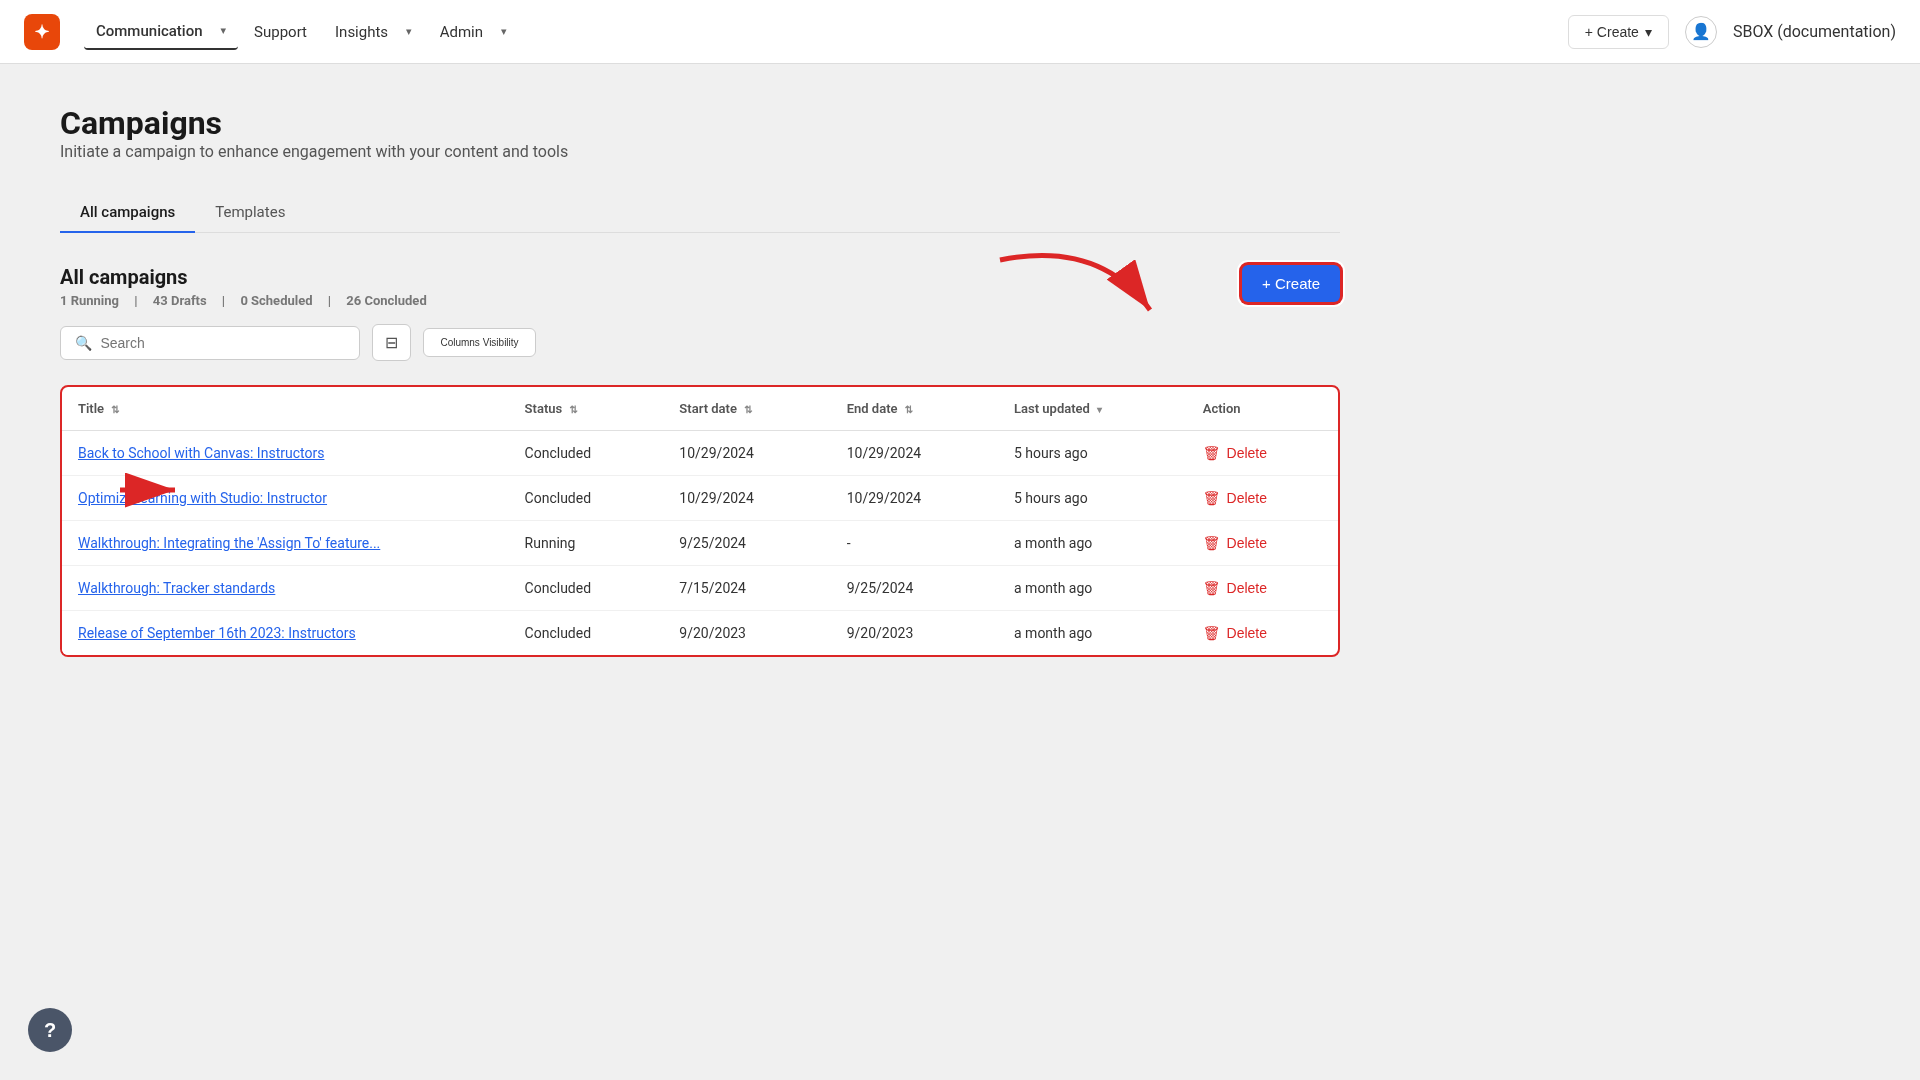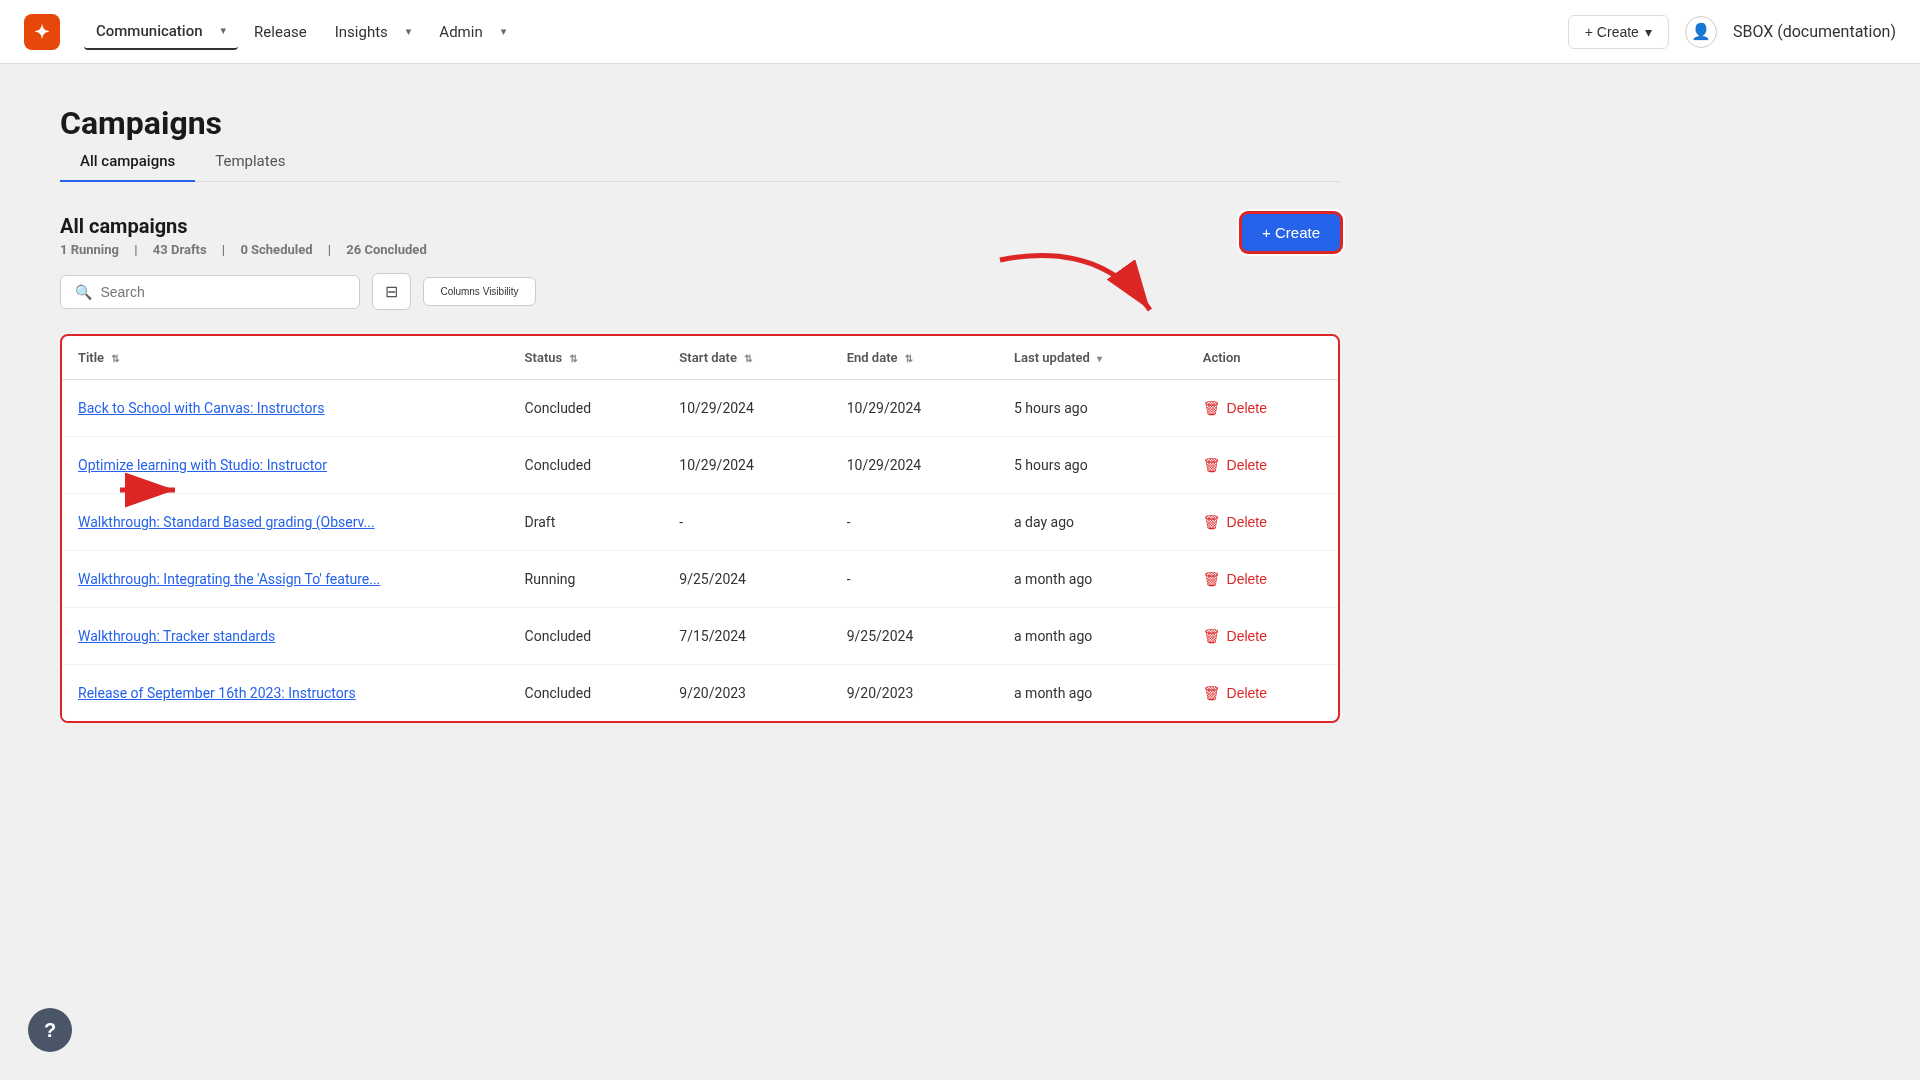--- a/index.html
+++ b/index.html
@@ -96,21 +96,21 @@
       background: #fff; border-radius: 8px;
       border: 1px solid #ddd; overflow: hidden;
     }
     table { width: 100%; border-collapse: collapse; }
     thead tr { border-bottom: 1px solid #e0e0e0; }
     th {
       padding: 14px 16px; text-align: left; font-size: 13px; font-weight: 600;
       color: #555; white-space: nowrap; margin-top: 25px;
     }
     th .sort-icon { font-size: 10px; margin-left: 4px; color: #888; }
-    td { padding: 20px 16px; font-size: 14px; color: #333; border-bottom: 1px solid #f0f0f0; }
+    td { padding: 14px 16px; font-size: 14px; color: #333; border-bottom: 1px solid #f0f0f0; }
     tr:last-child td { border-bottom: none; }
 
     .title-link { color: #2563eb; text-decoration: underline; cursor: pointer; font-size: 14px; }
 
     .status-badge { font-size: 14px; }
 
     .delete-btn {
       display: flex; align-items: center; gap: 6px;
       color: #dc2626; background: none; border: none; cursor: pointer; font-size: 14px;
     }
@@ -143,21 +143,21 @@
 <nav class="navbar">
   <div class="nav-logo">
     <span class="nav-logo-icon">✦</span>
   </div>
   <div class="nav-links">
     <div class="nav-item active">
       <span>Communication</span>
       <span class="chevron">▾</span>
     </div>
     <div class="nav-item">
-      <span>Release</span>
+      <span>Support</span>
     </div>
     <div class="nav-item">
       <span>Insights</span>
       <span class="chevron">▾</span>
     </div>
     <div class="nav-item">
       <span>Admin</span>
       <span class="chevron">▾</span>
     </div>
   </div>
@@ -168,20 +168,21 @@
     </button>
     <div class="nav-user-icon">
       <span>👤</span>
     </div>
     <span class="nav-org">SBOX (documentation)</span>
   </div>
 </nav>
 
 <div class="main">
   <h1 class="page-title">Campaigns</h1>
+  <p class="page-subtitle">Initiate a campaign to enhance engagement with your content and tools</p>
 
   <div class="tabs">
     <div class="tab active">
       <span>All campaigns</span>
     </div>
     <div class="tab">
       <span>Templates</span>
     </div>
   </div>
 
@@ -271,35 +272,20 @@
       <td>5 hours ago</td>
       <td>
         <button class="delete-btn">
           <span>🗑</span>
           <span>Delete</span>
         </button>
       </td>
     </tr>
           <tr>
       <td class="title-col">
-        <a class="title-link">Walkthrough: Standard Based grading (Observ...</a>
-      </td>
-      <td class="status-badge">Draft</td>
-      <td>-</td>
-      <td>-</td>
-      <td>a day ago</td>
-      <td>
-        <button class="delete-btn">
-          <span>🗑</span>
-          <span>Delete</span>
-        </button>
-      </td>
-    </tr>
-          <tr>
-      <td class="title-col">
         <a class="title-link">Walkthrough: Integrating the 'Assign To' feature...</a>
       </td>
       <td class="status-badge">Running</td>
       <td>9/25/2024</td>
       <td>-</td>
       <td>a month ago</td>
       <td>
         <button class="delete-btn">
           <span>🗑</span>
           <span>Delete</span>

